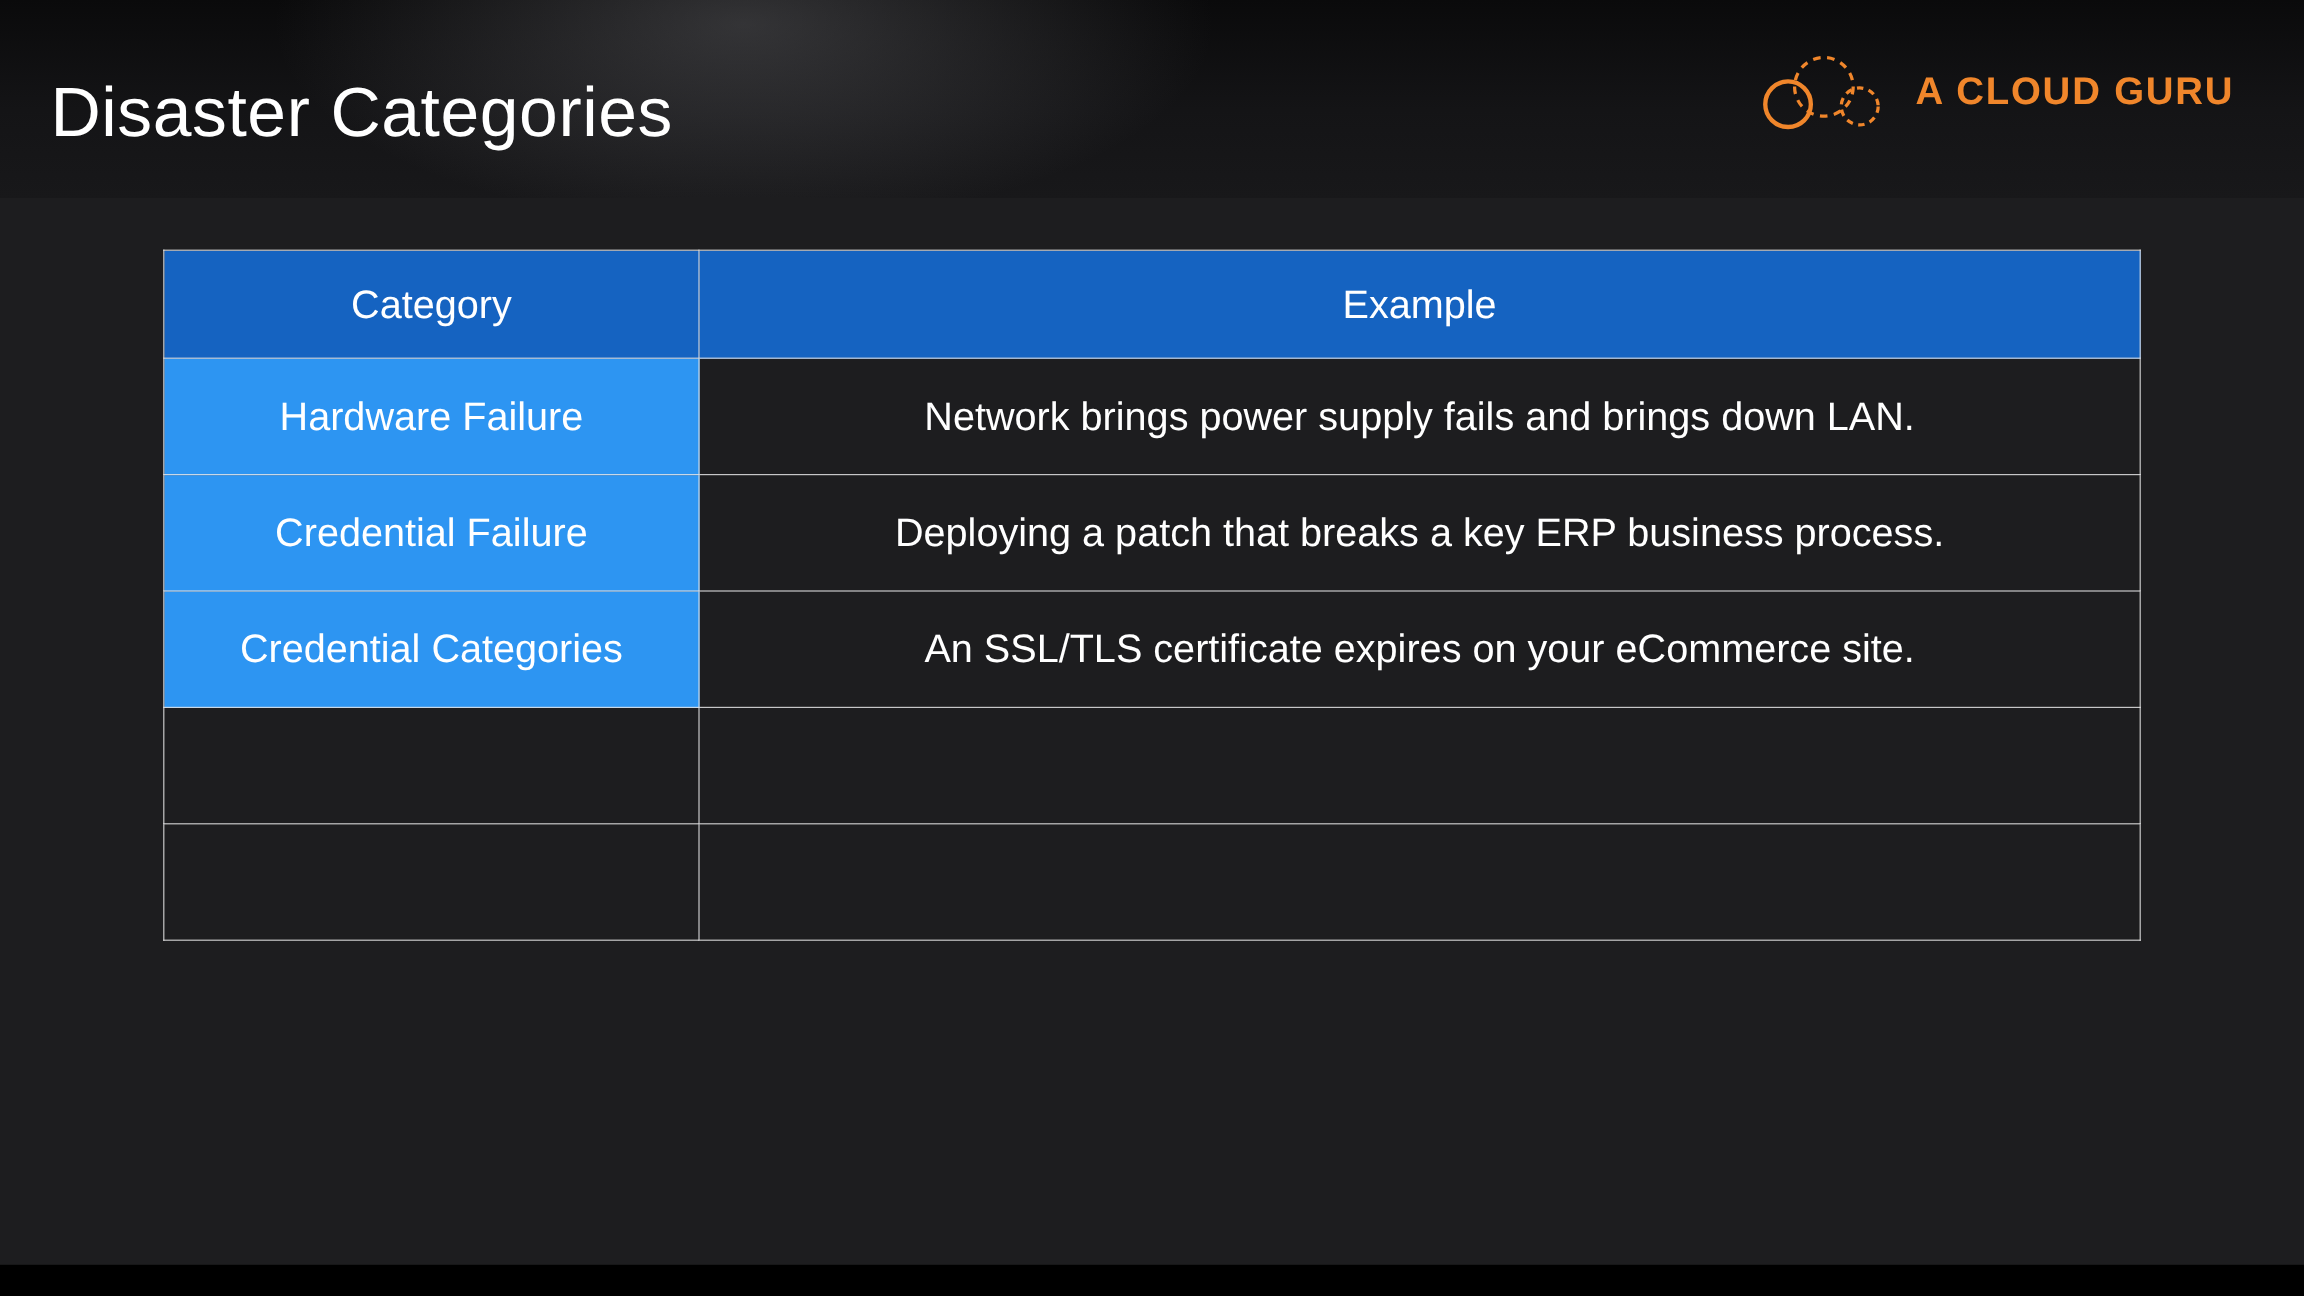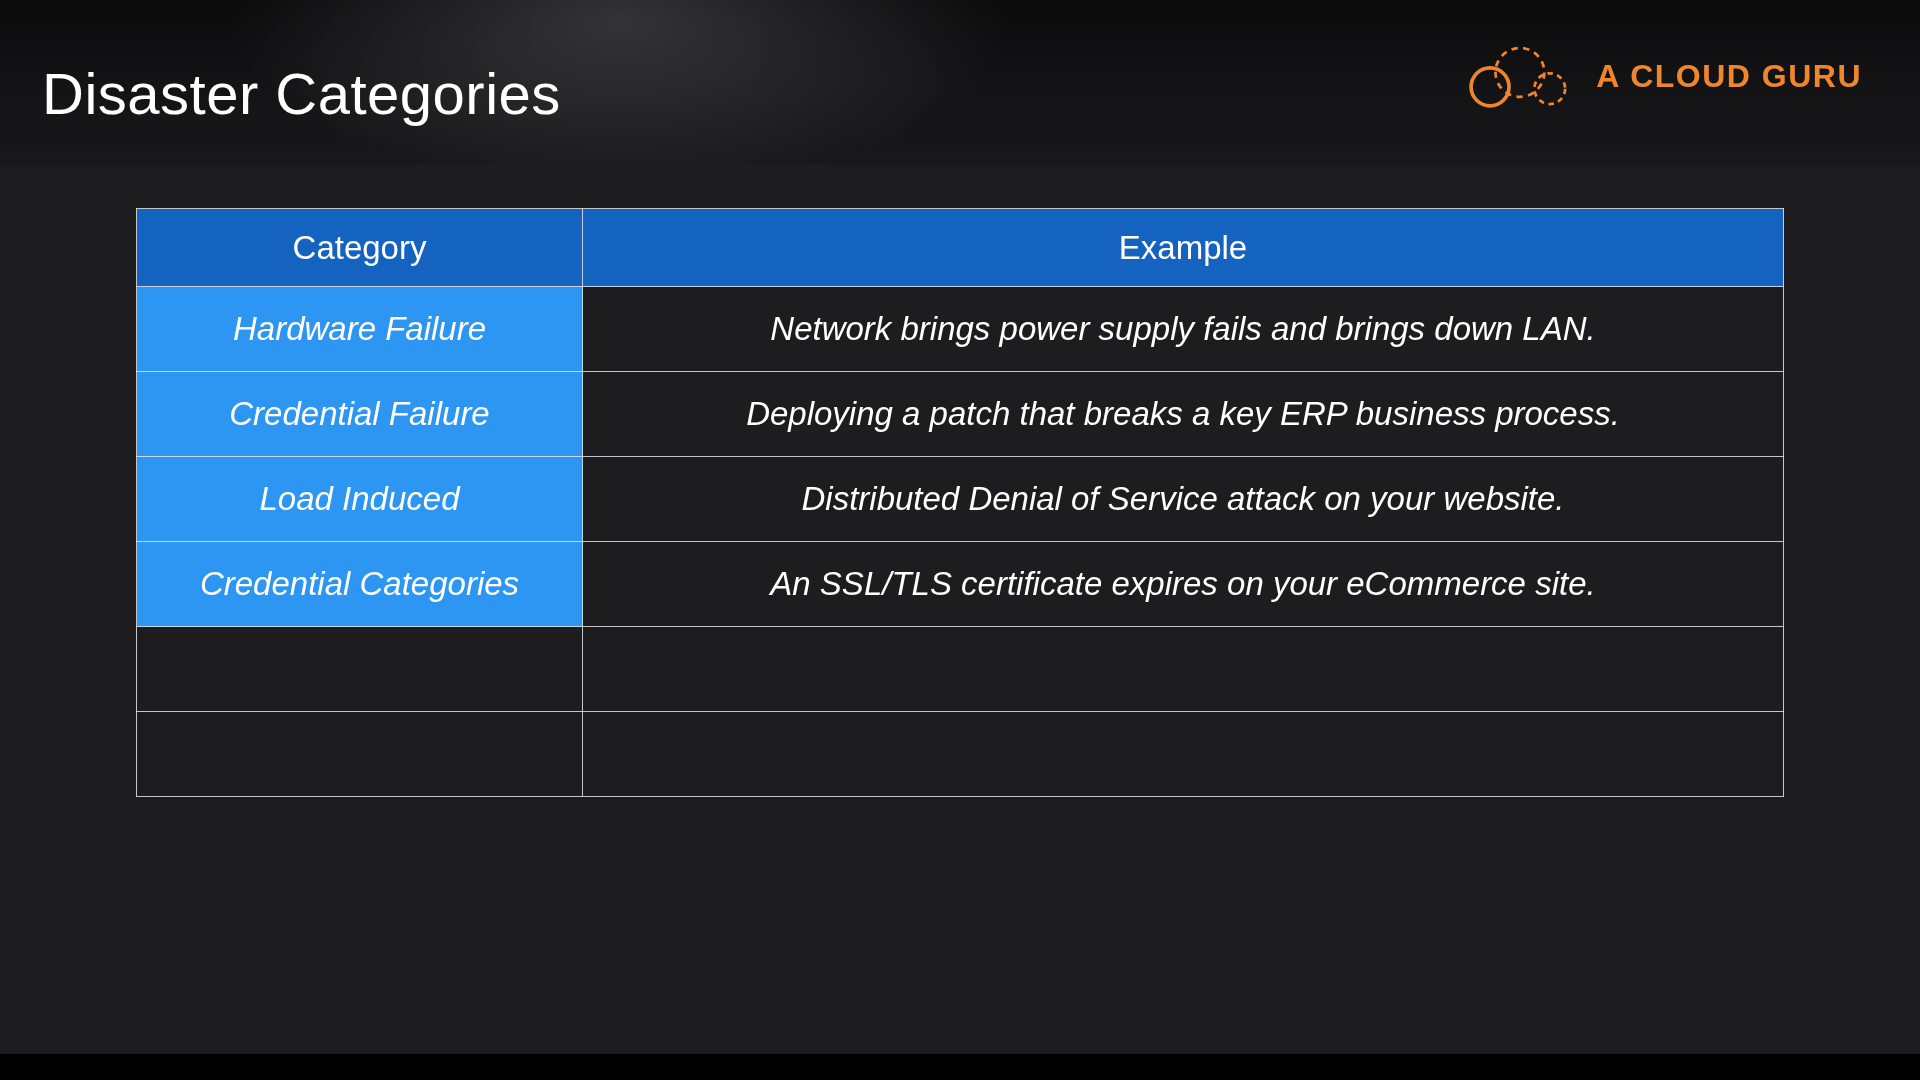--- a/index.html
+++ b/index.html
@@ -49,24 +49,24 @@
   .disaster-table td {
     border:1px solid rgba(228,228,230,0.85);
     text-align:center;
     vertical-align:middle;
     font-size:33px;
     font-weight:400;
     color:#ffffff;
     padding:0 18px;
   }
   .disaster-table th {
-    height:78px;
+    height:90px;
     background:#1563C1;
   }
-  .disaster-table td { height:85px;font-style:italic; }
+  .disaster-table td { height:97px; }
   .disaster-table col.cat-col { width:446px; }
   .disaster-table td.cat { background:#2D95F2; }
   .disaster-table tr.empty td.cat { background:transparent; }
 
   .bottom-bar {
     position:absolute; left:0; bottom:0;
     width:1920px; height:26px;
     background:#000000;
   }
 </style>
@@ -102,24 +102,20 @@
   <tbody>
     <tr>
       <td class="cat">Hardware Failure</td>
       <td>Network brings power supply fails and brings down LAN.</td>
     </tr>
     <tr>
       <td class="cat">Credential Failure</td>
       <td>Deploying a patch that breaks a key ERP business process.</td>
     </tr>
     <tr>
-      <td class="cat">Load Induced</td>
-      <td>Distributed Denial of Service attack on your website.</td>
-    </tr>
-    <tr>
       <td class="cat">Credential Categories</td>
       <td>An SSL/TLS certificate expires on your eCommerce site.</td>
     </tr>
     <tr class="empty">
       <td class="cat"></td>
       <td></td>
     </tr>
     <tr class="empty">
       <td class="cat"></td>
       <td></td>

